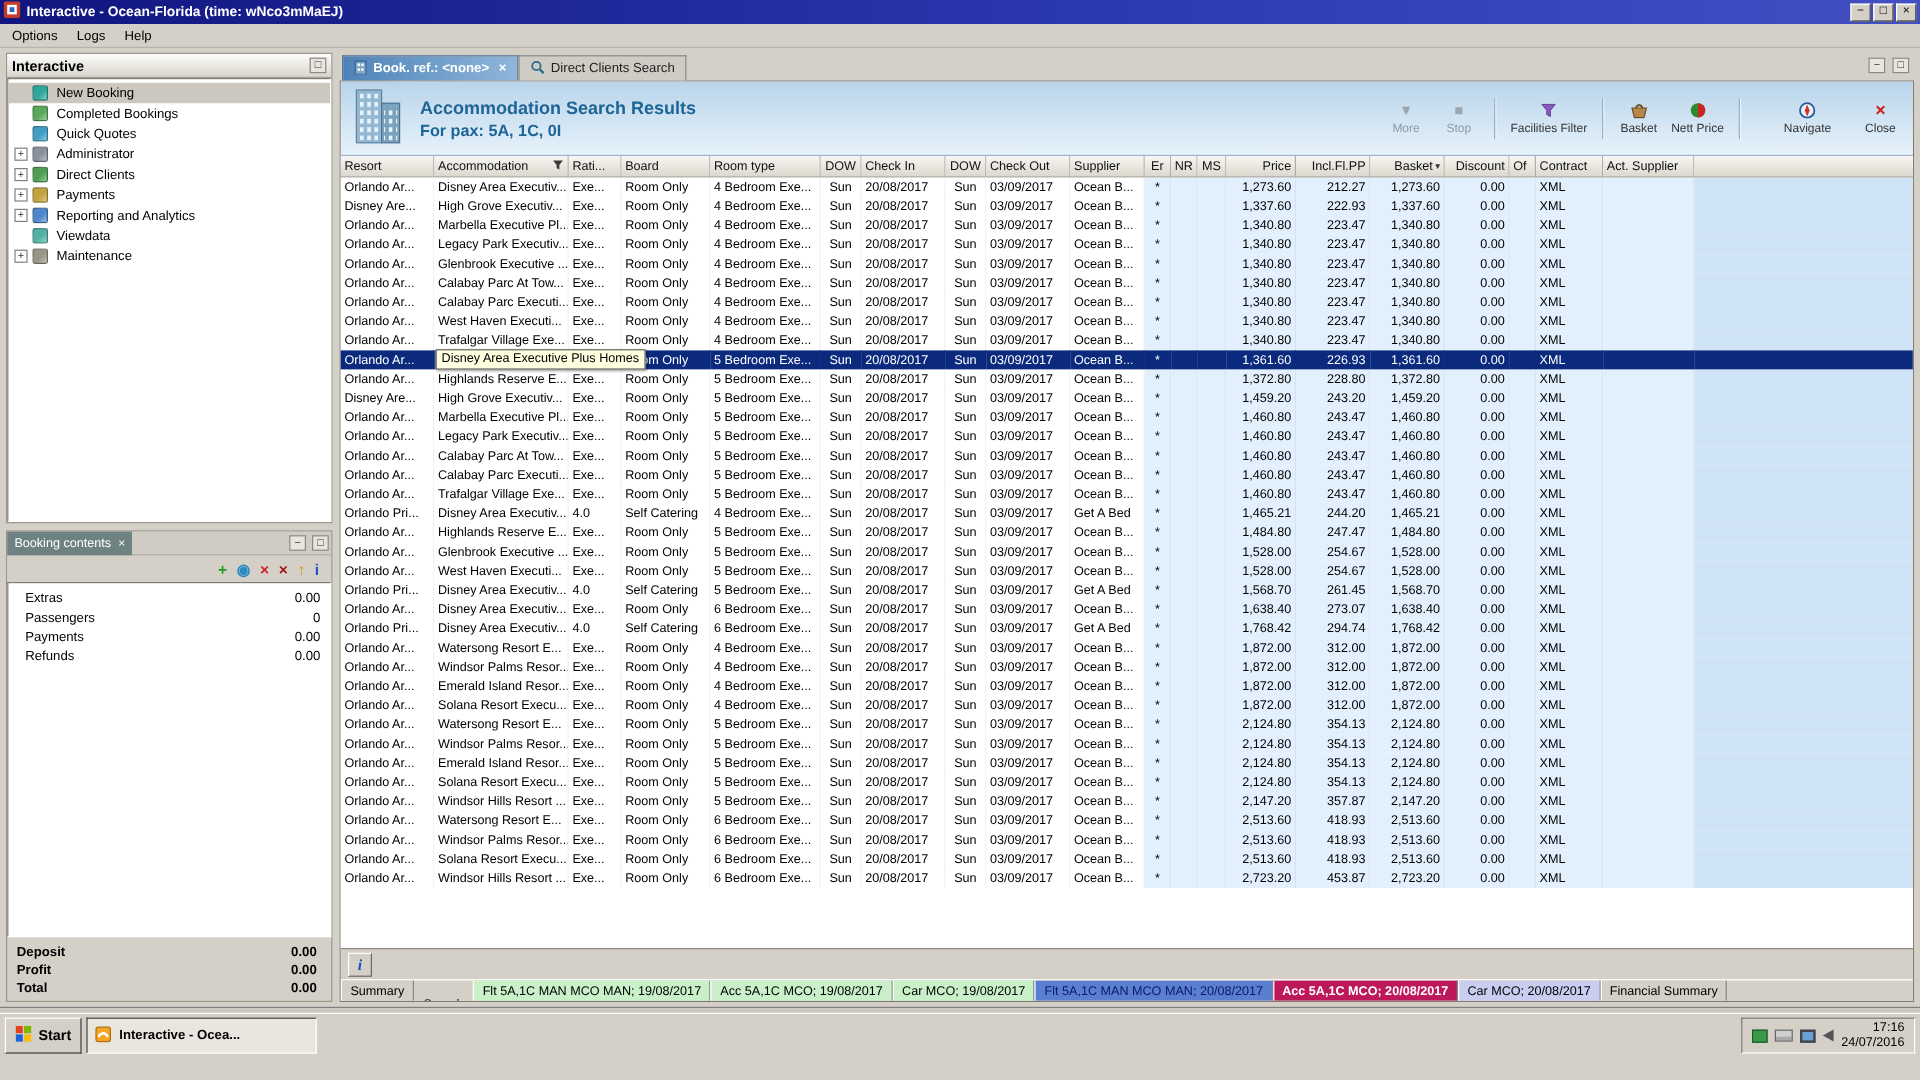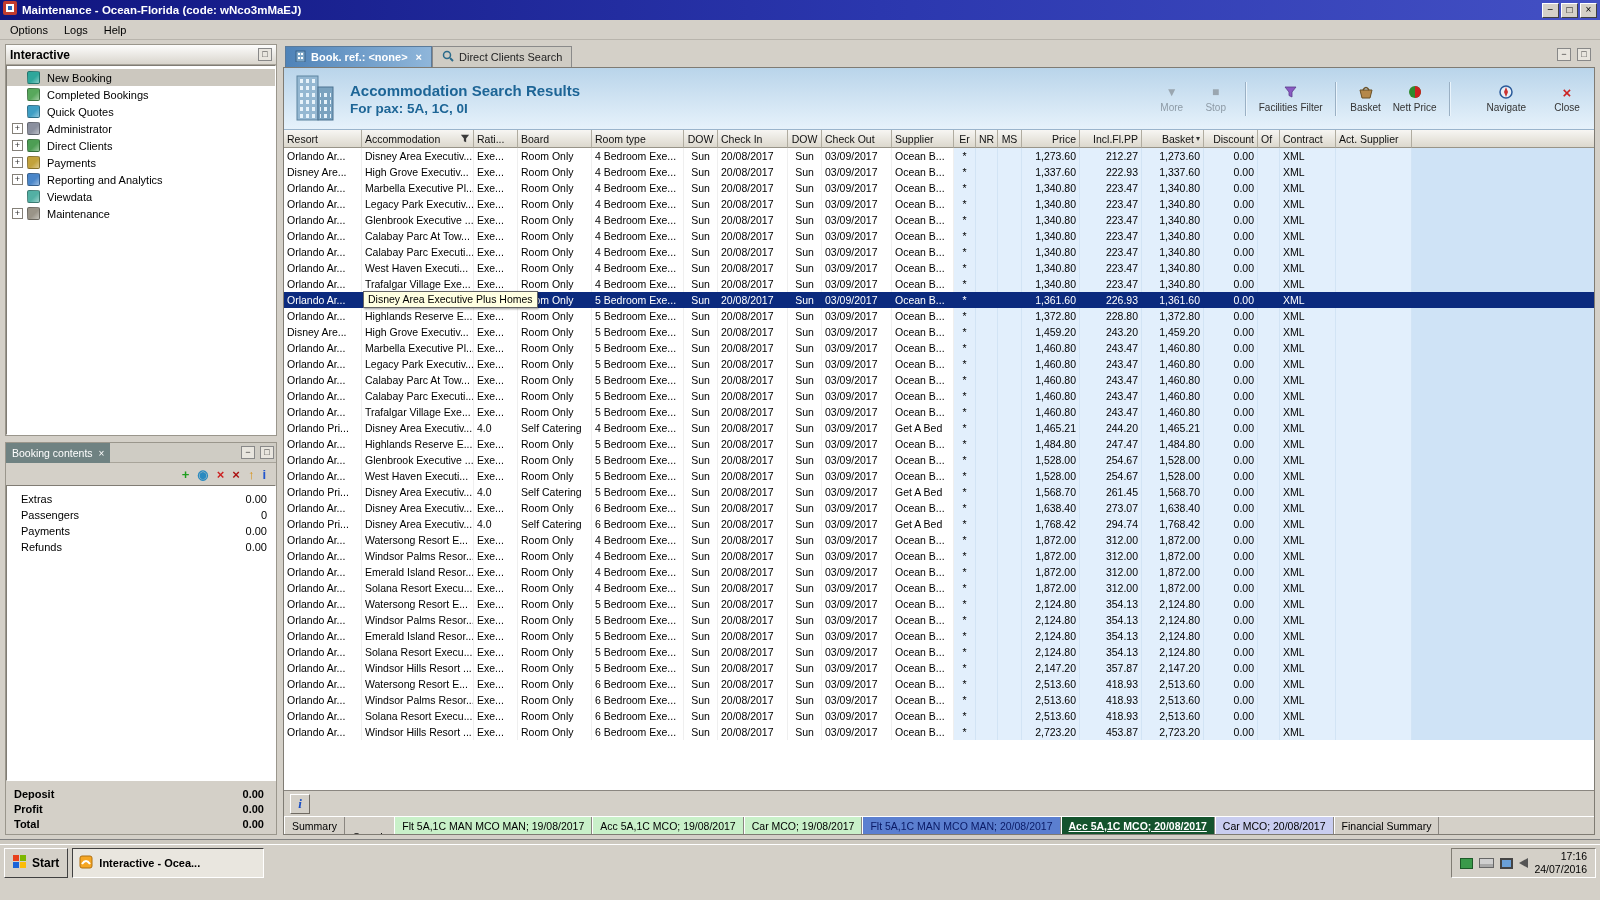--- a/index.html
+++ b/index.html
@@ -166,21 +166,21 @@
 
 <div class="screen">
   <div class="app">
 
     <div class="titlebar">
       <span><svg width="14" height="14">
             <rect width="14" height="14" rx="2" fill="#c23b2e"></rect>
             <rect x="3" y="3" width="8" height="8" fill="#fff"></rect>
             <rect x="5" y="5" width="4" height="4" fill="#2a6ac0"></rect>
           </svg></span>
-      <span class="title-text">Maintenance - Ocean-Florida (code: wNco3mMaEJ)</span>
+      <span class="title-text">Interactive - Ocean-Florida (time: wNco3mMaEJ)</span>
       <span class="win-btns" id="winBtns">
           <span class="wbtn">−</span>
           <span class="wbtn">□</span>
           <span class="wbtn">×</span>
         </span>
     </div>
 
     <div class="menubar" id="menuItems">
         <span class="menu-item">Options</span>
         <span class="menu-item">Logs</span>
@@ -1332,21 +1332,21 @@
             <span class="info-btn">i</span>
           </div>
 
           <div class="session-tabs" id="sessionTabs">
               <div class="session-tab" style="background: rgb(212, 208, 200); color: rgb(0, 0, 0);">Summary</div>
               <div class="session-tab" style="background: rgb(212, 208, 200); color: rgb(0, 0, 0); margin-top: 20px;">Search</div>
               <div class="session-tab" style="background: rgb(201, 240, 201); color: rgb(0, 0, 0);">Flt 5A,1C MAN MCO MAN; 19/08/2017</div>
               <div class="session-tab" style="background: rgb(201, 240, 201); color: rgb(0, 0, 0);">Acc 5A,1C MCO; 19/08/2017</div>
               <div class="session-tab" style="background: rgb(201, 240, 201); color: rgb(0, 0, 0);">Car MCO; 19/08/2017</div>
               <div class="session-tab" style="background: rgb(91, 127, 208); color: rgb(10, 26, 102);">Flt 5A,1C MAN MCO MAN; 20/08/2017</div>
-              <div class="session-tab active" style="background: #14532d; color: rgb(255, 255, 255); text-decoration: underline;">Acc 5A,1C MCO; 20/08/2017</div>
+              <div class="session-tab active" style="background: #be185d; color: rgb(255, 255, 255);">Acc 5A,1C MCO; 20/08/2017</div>
               <div class="session-tab" style="background: rgb(201, 205, 240); color: rgb(0, 0, 0);">Car MCO; 20/08/2017</div>
               <div class="session-tab" style="background: rgb(212, 208, 200); color: rgb(0, 0, 0);">Financial Summary</div>
             </div>
         </div>
       </div>
     </div>
 
   </div>
 
   <div class="taskbar">

